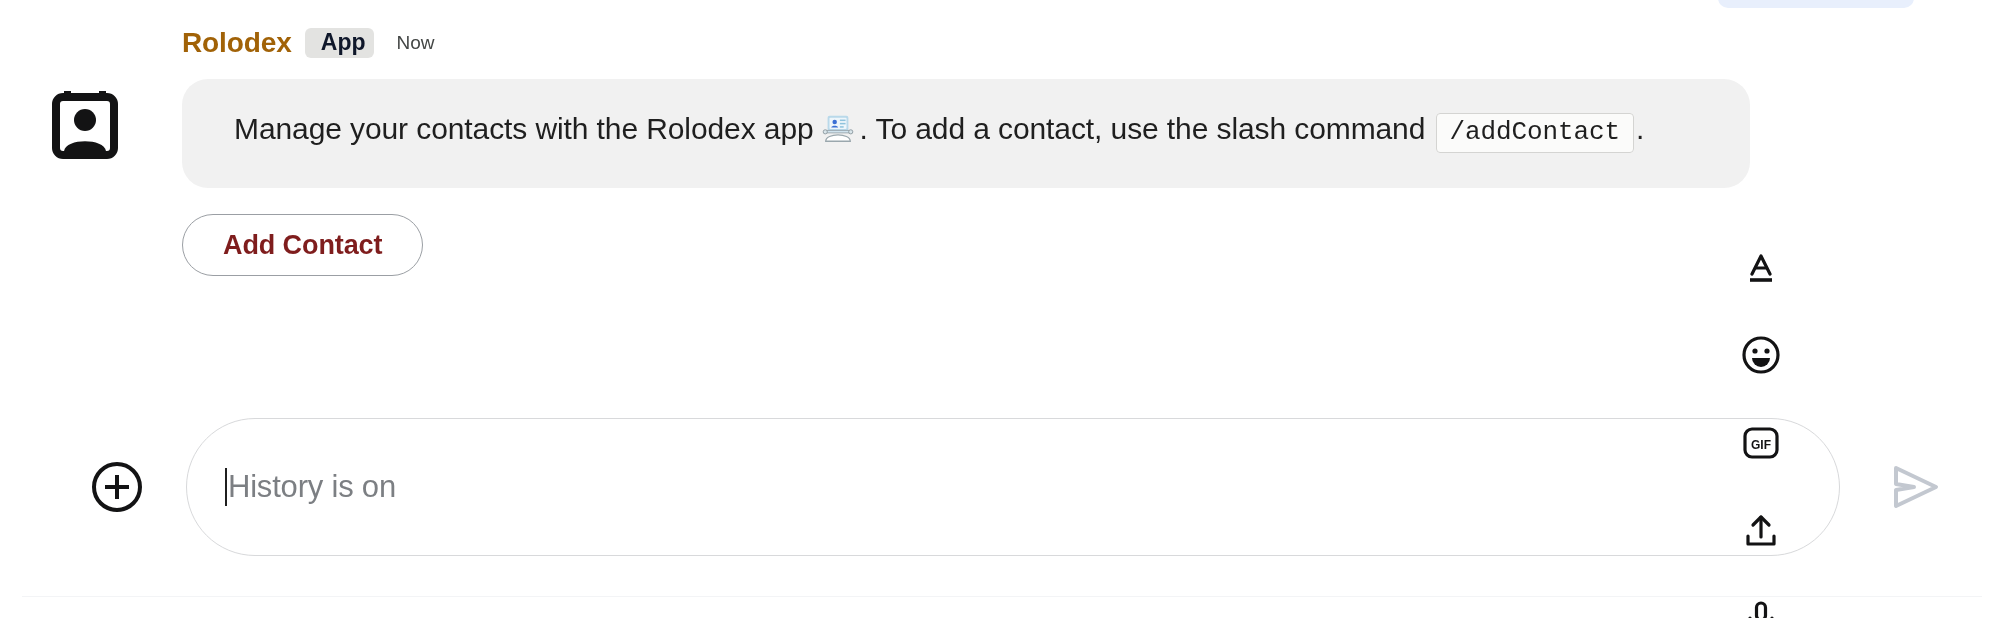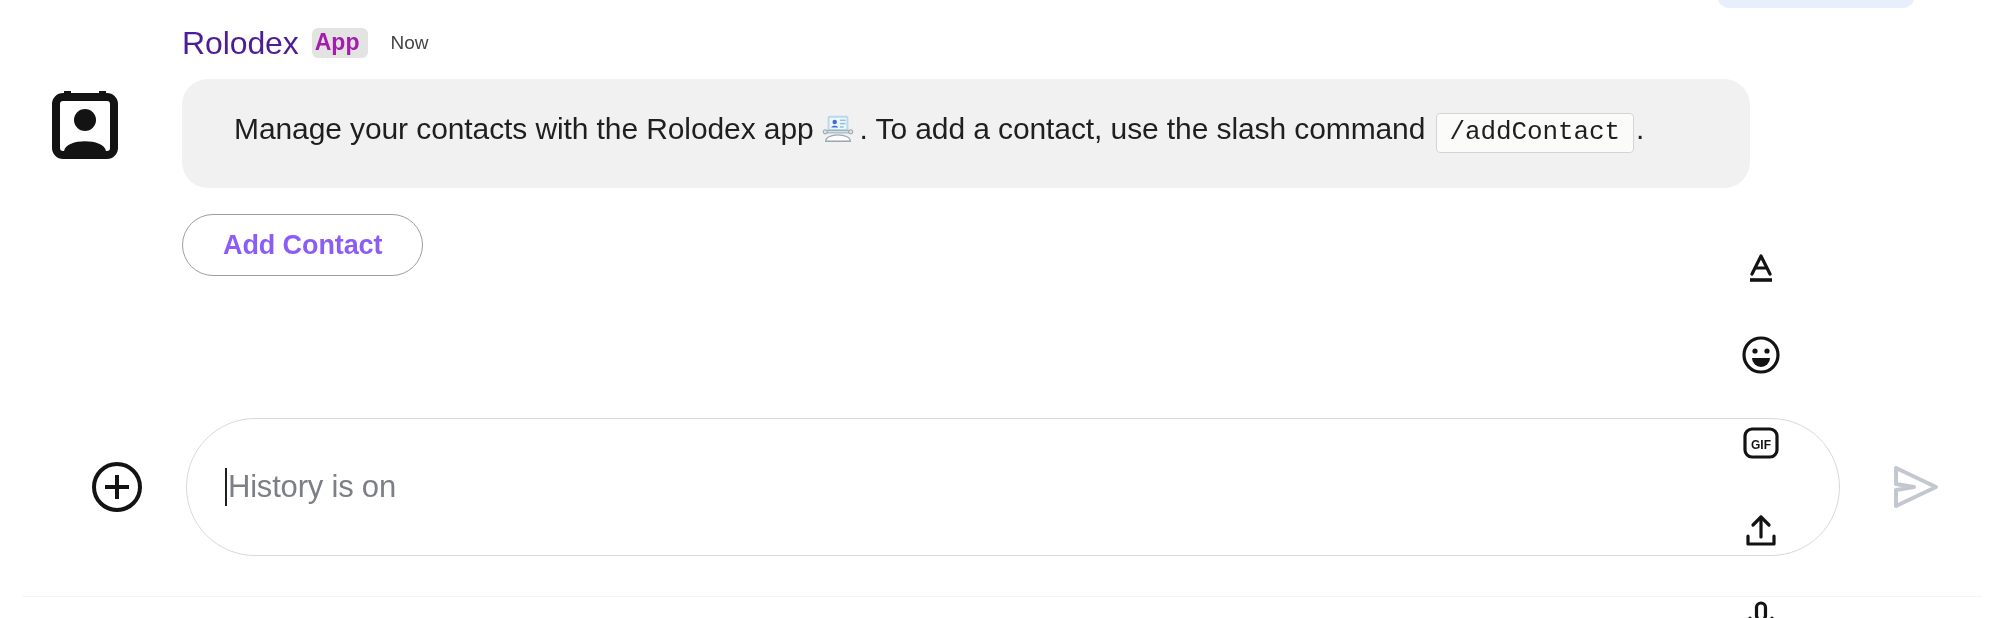--- a/index.html
+++ b/index.html
@@ -51,32 +51,32 @@
     width: 1700px;
   }
 
   .msg-header {
     display: flex;
     align-items: center;
     height: 34px;
     gap: 13px;
   }
   .sender-name {
-    font-size: 32px;
-    font-weight: normal;
-    color: #4c1d95;
+    font-size: 28px;
+    font-weight: bold;
+    color: #a16207;
     letter-spacing: -0.1px;
   }
   .app-badge {
     font-size: 23px;
     font-weight: bold;
-    color: #a21caf;
+    color: #0f172a;
     background: #e3e3e1;
     border-radius: 6px;
-    padding: 2px 9px 4px 3px;
+    padding: 2px 9px 4px 16px;
     line-height: 1.05;
   }
   .timestamp {
     font-size: 19px;
     color: #444746;
     margin-left: 9px;
   }
 
   .bubble {
     margin-top: 19px;
@@ -112,21 +112,21 @@
   .action-button {
     margin-top: 26px;
     display: inline-flex;
     align-items: center;
     justify-content: center;
     height: 62px;
     padding: 0 40px;
     border: 1px solid #9b9fa4;
     border-radius: 34px;
     background: #ffffff;
-    color: #8b5cf6;
+    color: #7f1d1d;
     font-size: 27px;
     font-weight: bold;
     cursor: pointer;
     letter-spacing: -0.1px;
     box-sizing: border-box;
   }
 
   
   .composer-area {
     position: absolute;

